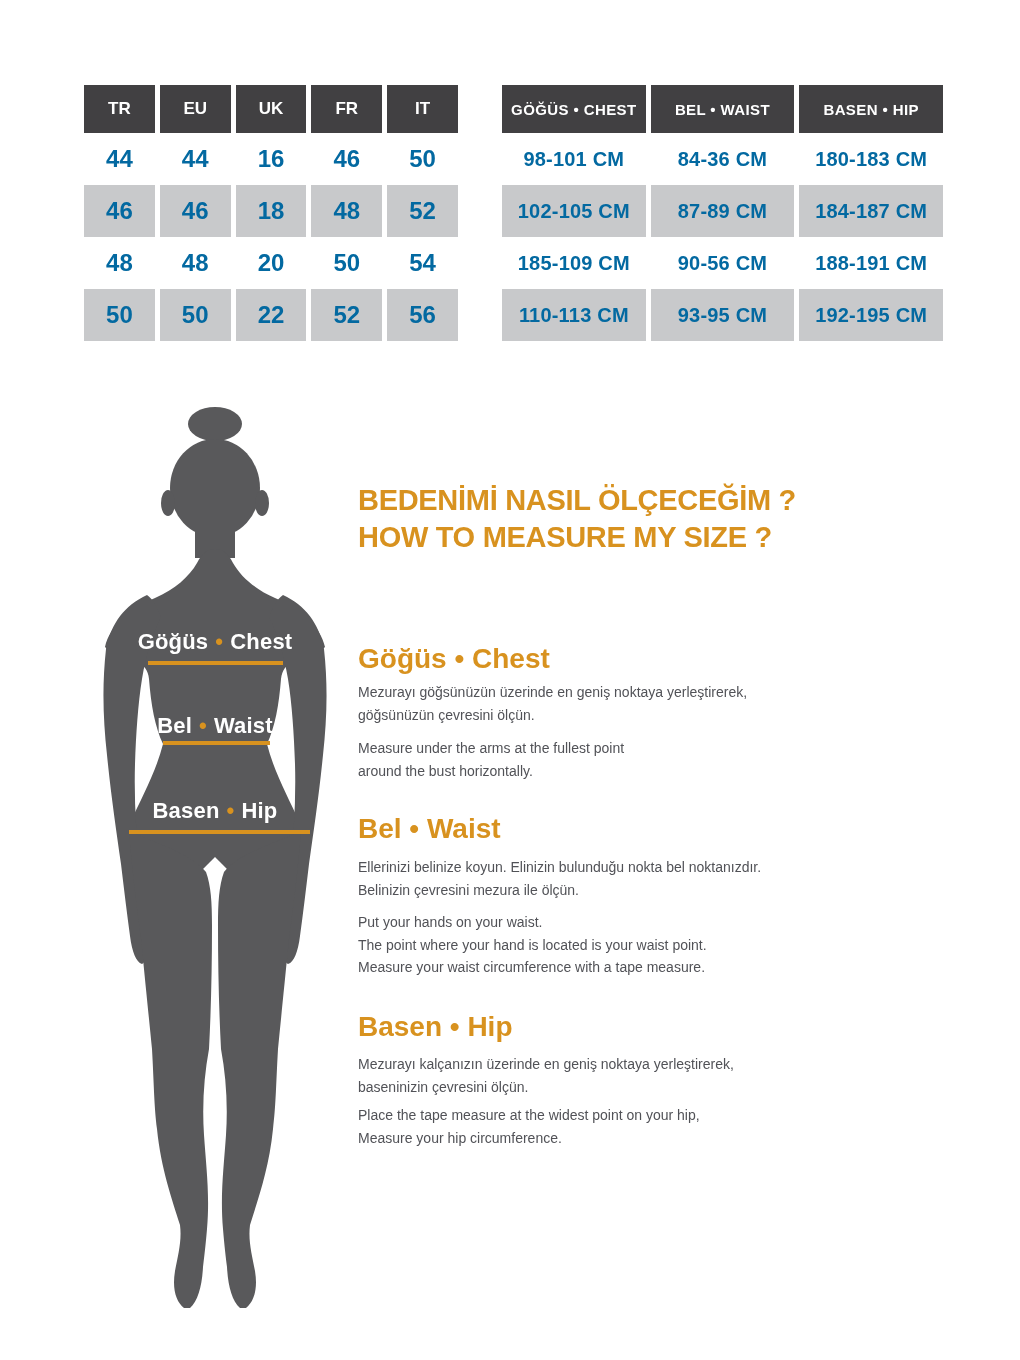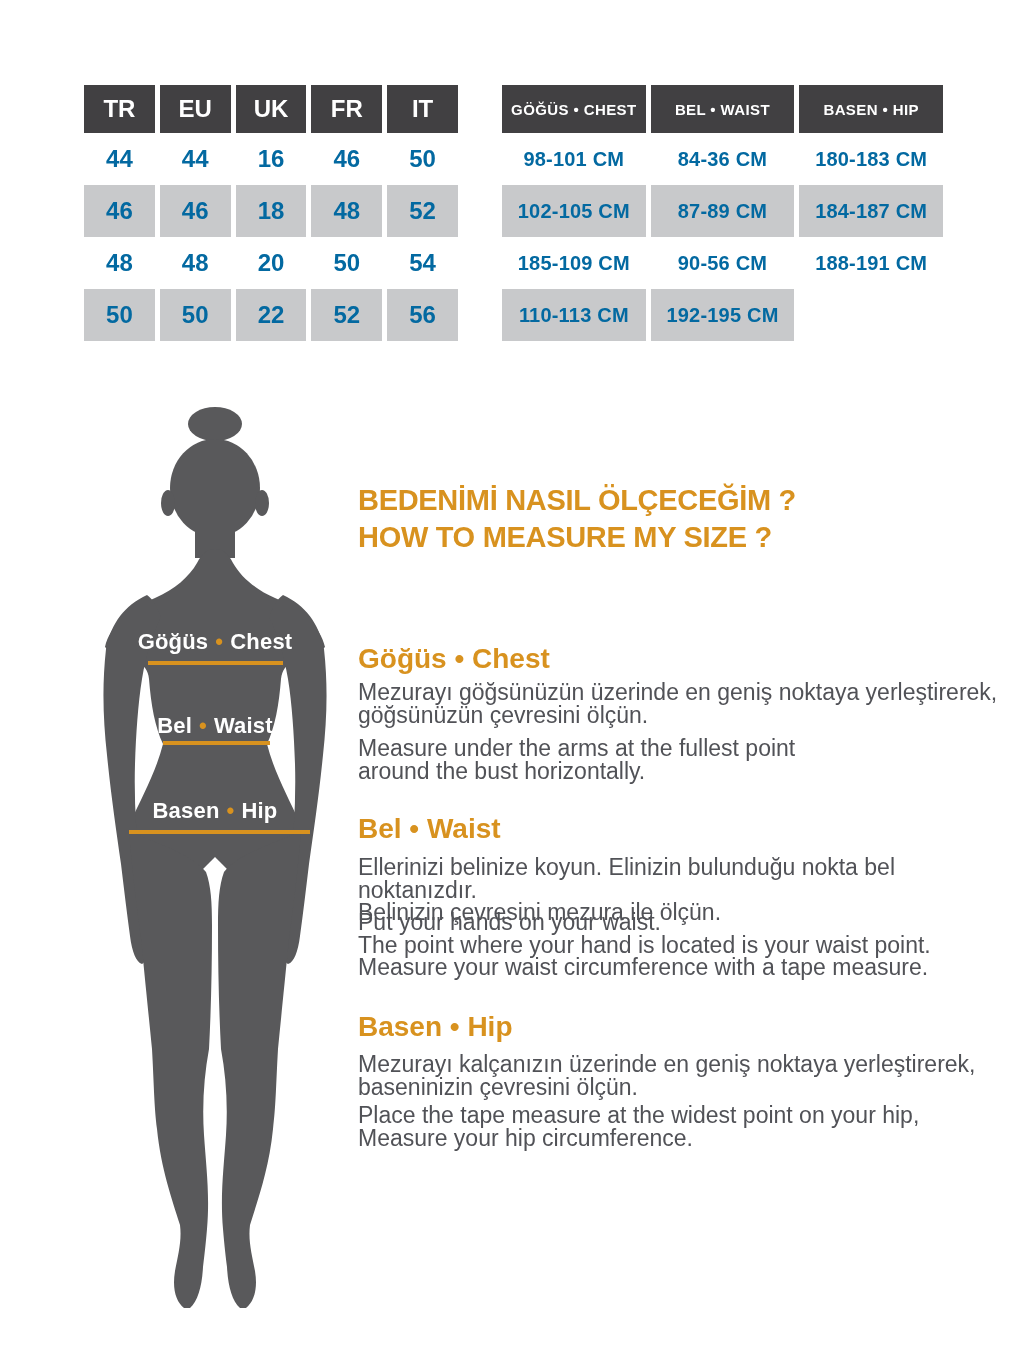--- a/index.html
+++ b/index.html
@@ -13,21 +13,21 @@
   
   .tbl{position:absolute;display:grid;column-gap:5px;
        grid-template-rows:48px 52px 52px 52px 52px;}
   .size-tbl{left:84px;top:85px;width:374px;grid-template-columns:repeat(5,1fr);}
   .meas-tbl{left:502px;top:85px;width:441px;grid-template-columns:repeat(3,1fr);}
   .cell{display:flex;align-items:center;justify-content:center;
         font-weight:bold;color:#0369a1;}
   .size-tbl .cell{font-size:24px;}
   .meas-tbl .cell{font-size:20px;letter-spacing:0.2px;}
   .hcell{background:#414042;color:#ffffff;}
-  .size-tbl .hcell{font-size:24px;}
+  .size-tbl .hcell{font-size:17px;}
   .meas-tbl .hcell{font-size:15px;letter-spacing:0.4px;}
   .gray{background:#C8C9CB;}
   
   .figure{position:absolute;left:85px;top:403px;width:260px;height:910px;}
   .figure svg{display:block;width:260px;height:910px;}
   .fig-label{
     position:absolute;left:85px;width:260px;text-align:center;
     color:#ffffff;font-weight:bold;font-size:22px;letter-spacing:0.2px;
     white-space:nowrap;
   }
@@ -38,21 +38,21 @@
     position:absolute;left:358px;top:482px;
     color:#D8921F;font-weight:bold;font-size:29px;line-height:37px;
     letter-spacing:-0.3px;white-space:nowrap;
   }
   .g-head{
     position:absolute;left:358px;
     color:#D8921F;font-weight:bold;font-size:28px;white-space:nowrap;
   }
   .g-para{
     position:absolute;left:358px;
-    color:#515257;font-size:23px;line-height:22.5px;
+    color:#515257;font-size:14px;line-height:22.5px;
     white-space:pre-line;
   }
 </style>
 </head>
 <body>
 
 <div class="page">
 
   <div class="tbl size-tbl">
     <div class="cell hcell">TR</div>
@@ -97,20 +97,21 @@
 
     <div class="cell gray">102-105 CM</div>
     <div class="cell gray">87-89 CM</div>
     <div class="cell gray">184-187 CM</div>
 
     <div class="cell">185-109 CM</div>
     <div class="cell">90-56 CM</div>
     <div class="cell">188-191 CM</div>
 
     <div class="cell gray">110-113 CM</div>
+    <div class="cell gray">93-95 CM</div>
     <div class="cell gray">192-195 CM</div>
   </div>
 
   <div class="figure">
     <svg viewBox="0 0 260 910">
       <g fill="#59595B">
         <ellipse cx="130" cy="21" rx="27" ry="17"></ellipse>
         <ellipse cx="130" cy="85" rx="45" ry="49"></ellipse>
         <ellipse cx="83" cy="100" rx="7" ry="13"></ellipse>
         <ellipse cx="177" cy="100" rx="7" ry="13"></ellipse>

